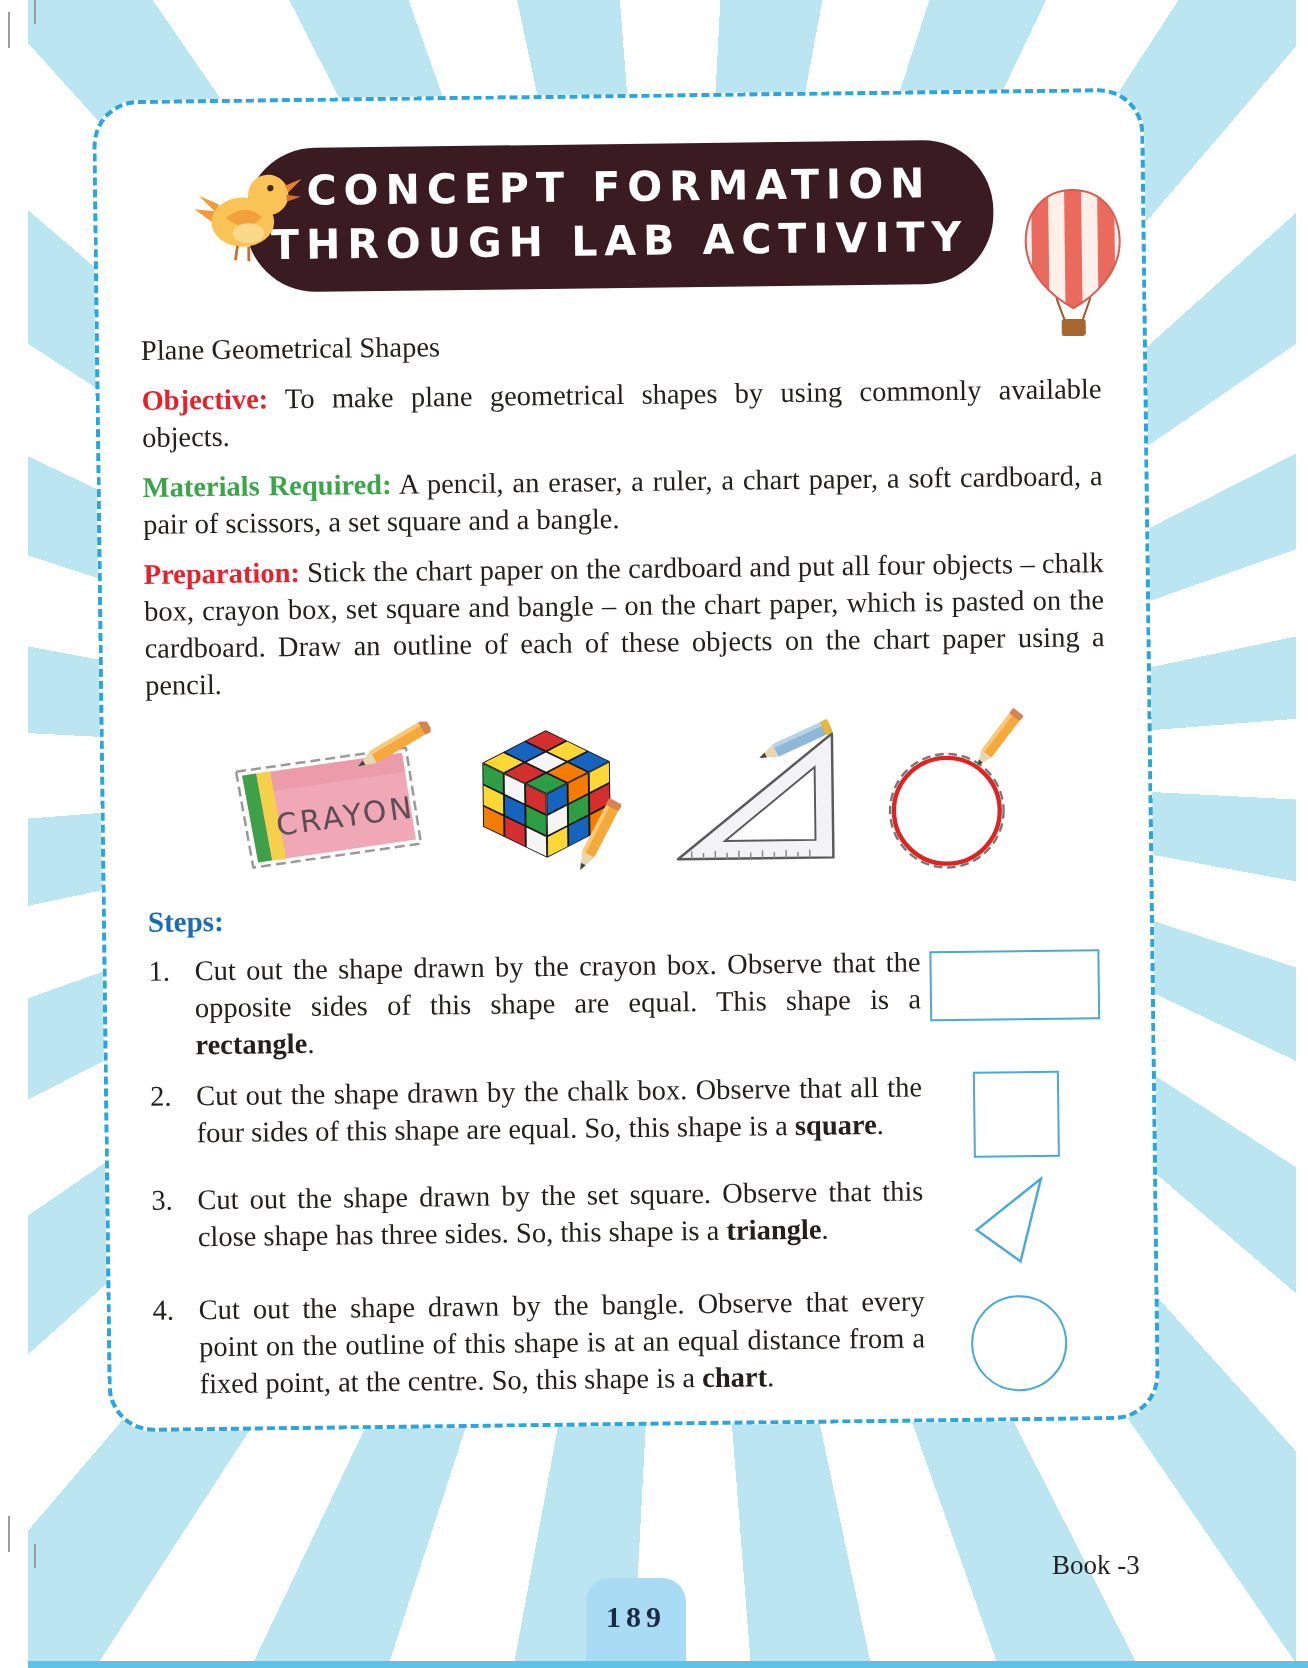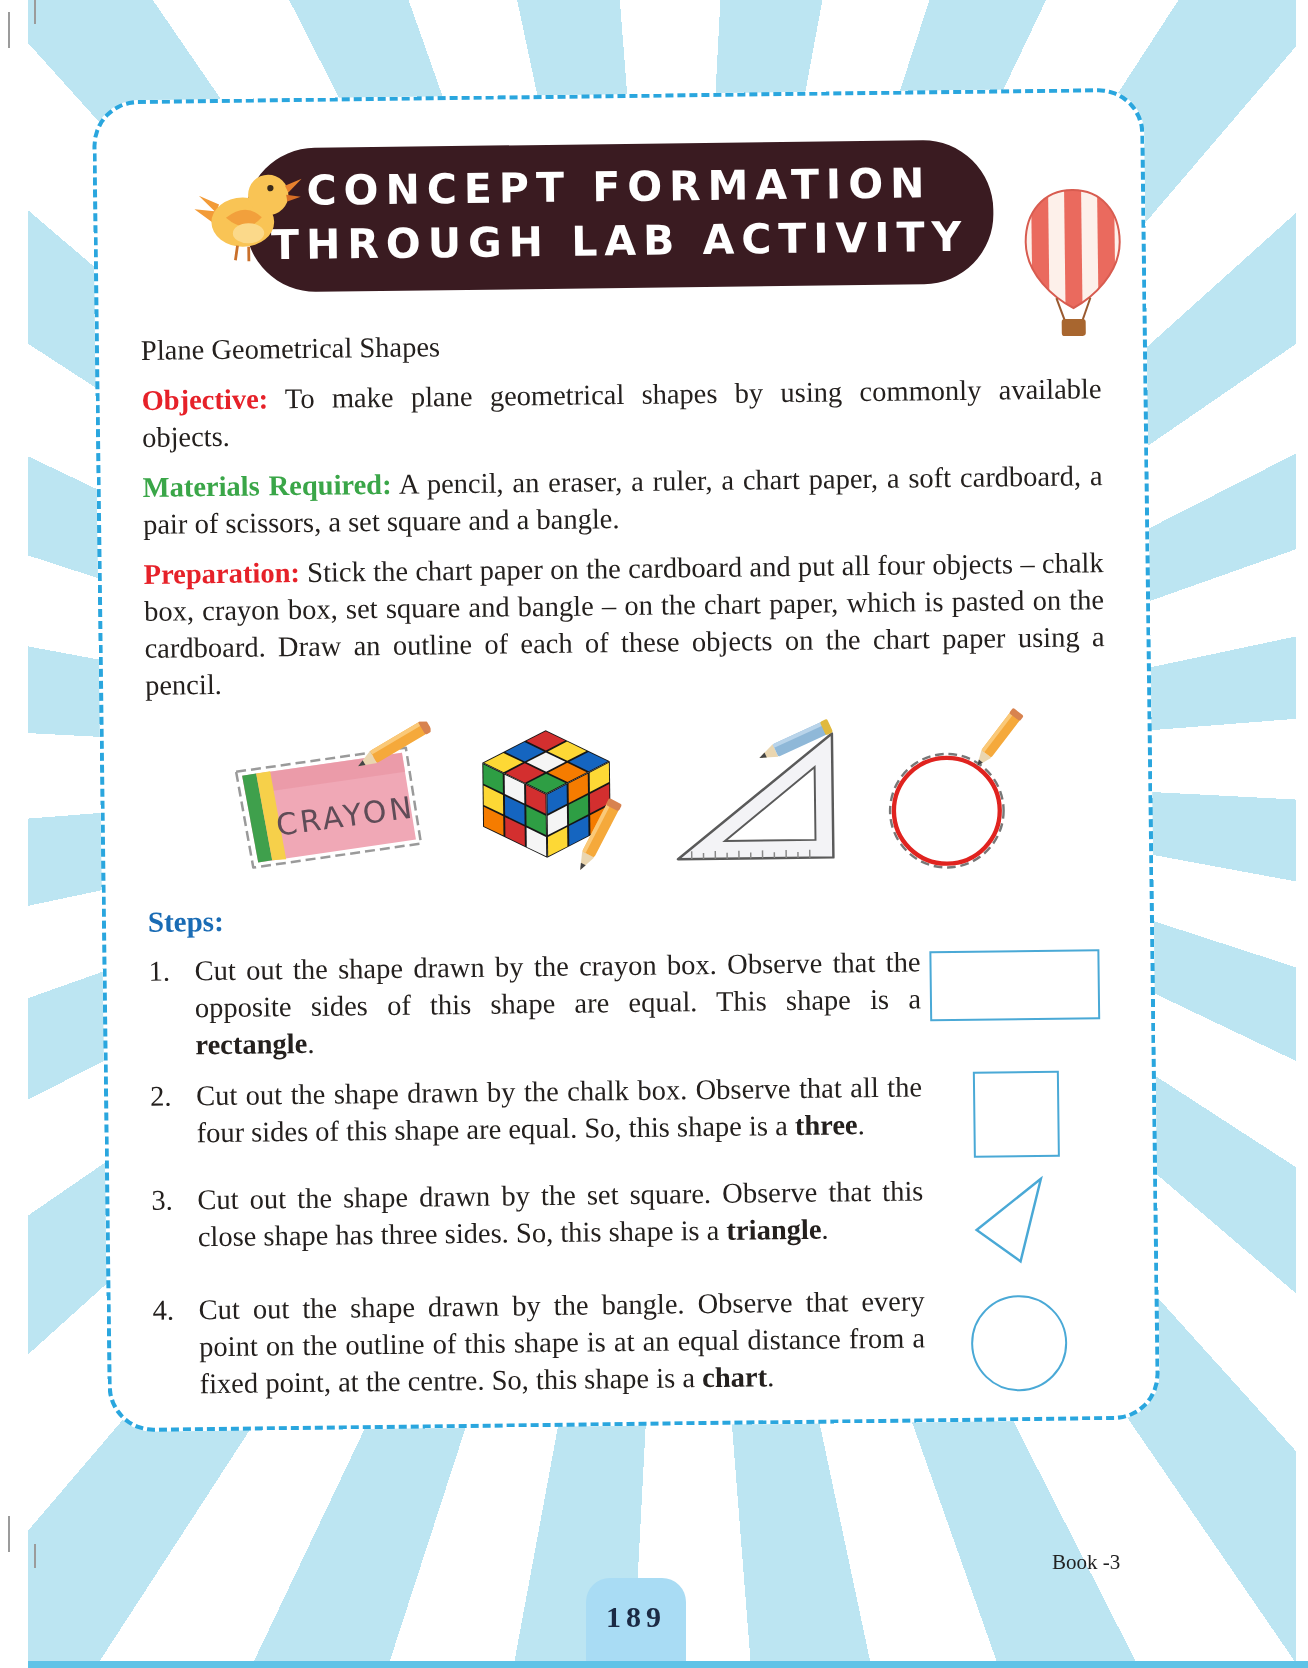--- a/index.html
+++ b/index.html
@@ -64,21 +64,21 @@
   .shape-square  { width:86px;  height:86px; border:2.5px solid #4aa9d6; margin-top:4px; }
   svg.shape-triangle { width:92px; height:94px; margin-top:2px; }
   .shape-circle  { width:96px; height:96px; border:2.5px solid #4aa9d6; border-radius:50%; margin-top:14px; }
 
   .page-badge {
     position:absolute; left:586px; top:1578px; width:100px; height:99px;
     background:#a9dcf4; border-radius:24px 24px 0 0;
     display:flex; justify-content:center; align-items:flex-start; padding-top:22px;
     font-size:30px; font-weight:bold; letter-spacing:5px; color:#1b2a44;
   }
-  .book-label { position:absolute; left:1052px; top:1550px; font-size:21px; color:#222222;text-align:right; }
+  .book-label { position:absolute; left:1052px; top:1550px; font-size:27px; color:#222222;text-align:right; }
 </style>
 </head>
 <body>
 
 <div class="white-strip-left"></div>
 <div class="white-strip-right"></div>
 <div class="crop c1"></div>
 <div class="crop c2"></div>
 <div class="crop c3"></div>
 <div class="crop c4"></div>
@@ -233,21 +233,21 @@
   <div class="step">
     <div class="step-num">1.</div>
     <div class="step-body"><span>Cut out the shape drawn by the crayon box. Observe that the opposite sides of this shape are equal. This shape is a </span><b>rectangle</b><span>.</span></div>
     <div class="step-shape">
       <div class="shape-rect"></div>
     </div>
   </div>
 
   <div class="step">
     <div class="step-num">2.</div>
-    <div class="step-body"><span>Cut out the shape drawn by the chalk box. Observe that all the four sides of this shape are equal. So, this shape is a </span><b>three</b><span>.</span></div>
+    <div class="step-body"><span>Cut out the shape drawn by the chalk box. Observe that all the four sides of this shape are equal. So, this shape is a </span><b>square</b><span>.</span></div>
     <div class="step-shape">
       <div class="shape-square"></div>
     </div>
   </div>
 
   <div class="step">
     <div class="step-num">3.</div>
     <div class="step-body"><span>Cut out the shape drawn by the set square. Observe that this close shape has three sides. So, this shape is a </span><b>triangle</b><span>.</span></div>
     <div class="step-shape">
       <svg class="shape-triangle" viewBox="0 0 95 95">

